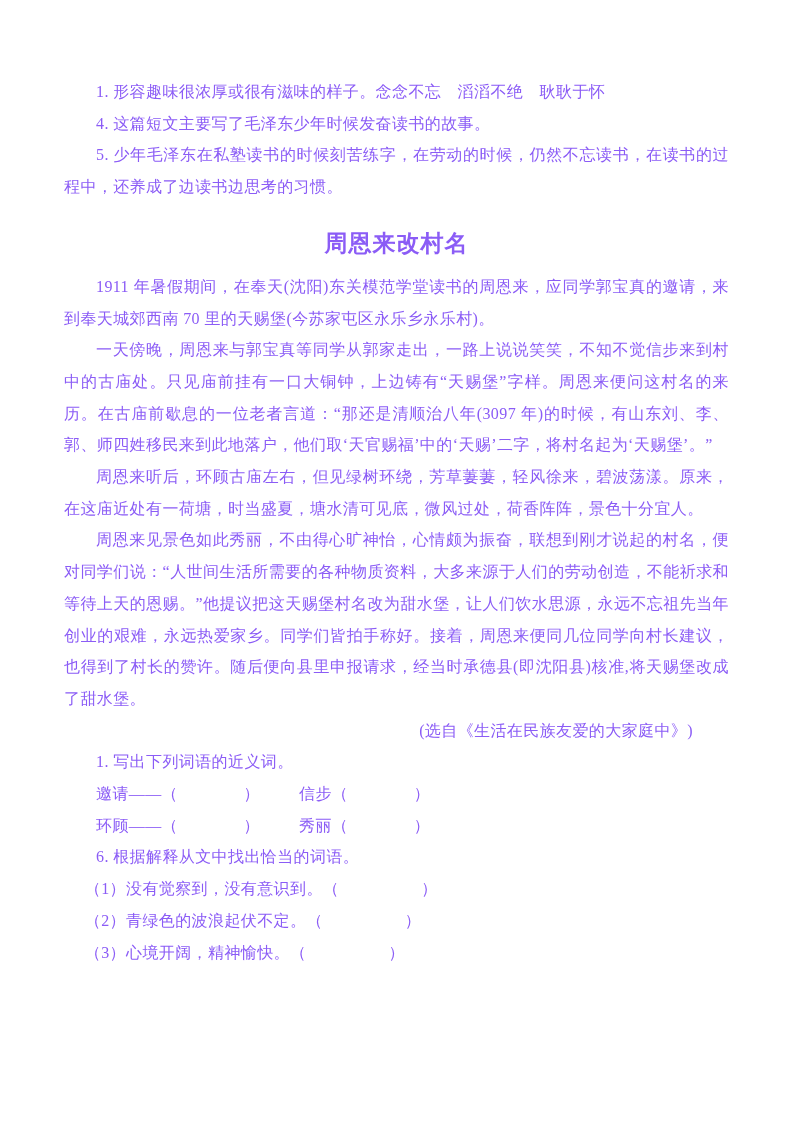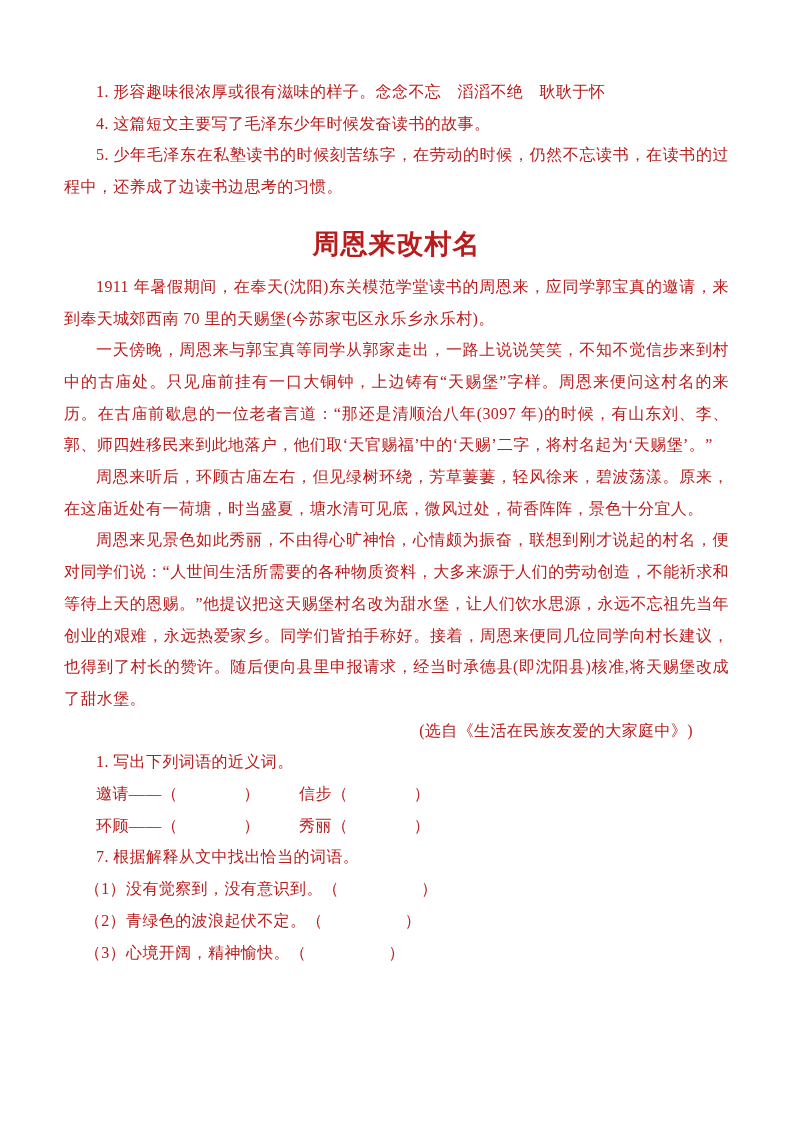--- a/index.html
+++ b/index.html
@@ -11,34 +11,34 @@
     position: relative;
     width: 793px;
     height: 1122px;
     box-sizing: border-box;
     padding: 76px 64px 0 64px;
     background: #ffffff;
     overflow: hidden;
     font-family: "Liberation Serif", "DejaVu Serif", serif;
     font-size: 16px;
     line-height: 31.7px;
-    color: #b91c1c;
+    color: #8b5cf6;
   }
   .para {
     margin: 0;
     text-indent: 2em;
     text-align: justify;
     letter-spacing: 0.4px;
   }
   .article-title {
     margin: 24px 0 10px 0;
     text-indent: 0;
     text-align: center;
     font-weight: bold;
-    font-size: 27px;
+    font-size: 23px;
     line-height: 34px;
     letter-spacing: 1px;
   }
   .attribution {
     margin: 0;
     text-indent: 0;
     text-align: right;
     padding-right: 36px;
     letter-spacing: 0.4px;
   }
@@ -83,19 +83,19 @@
   <div>
     <p class="para">1. 写出下列词语的近义词。</p>
 
     <p class="pair-row">
       <span class="pair-left">邀请——（　　　　）</span><span>信步（　　　　）</span>
     </p>
     <p class="pair-row">
       <span class="pair-left">环顾——（　　　　）</span><span>秀丽（　　　　）</span>
     </p>
 
-    <p class="para">7. 根据解释从文中找出恰当的词语。</p>
+    <p class="para">6. 根据解释从文中找出恰当的词语。</p>
     <p class="q2-item">（1）没有觉察到，没有意识到。（　　　　　）</p>
     <p class="q2-item">（2）青绿色的波浪起伏不定。（　　　　　）</p>
     <p class="q2-item">（3）心境开阔，精神愉快。（　　　　　）</p>
   </div>
 
 </div>
 
 </body></html>

